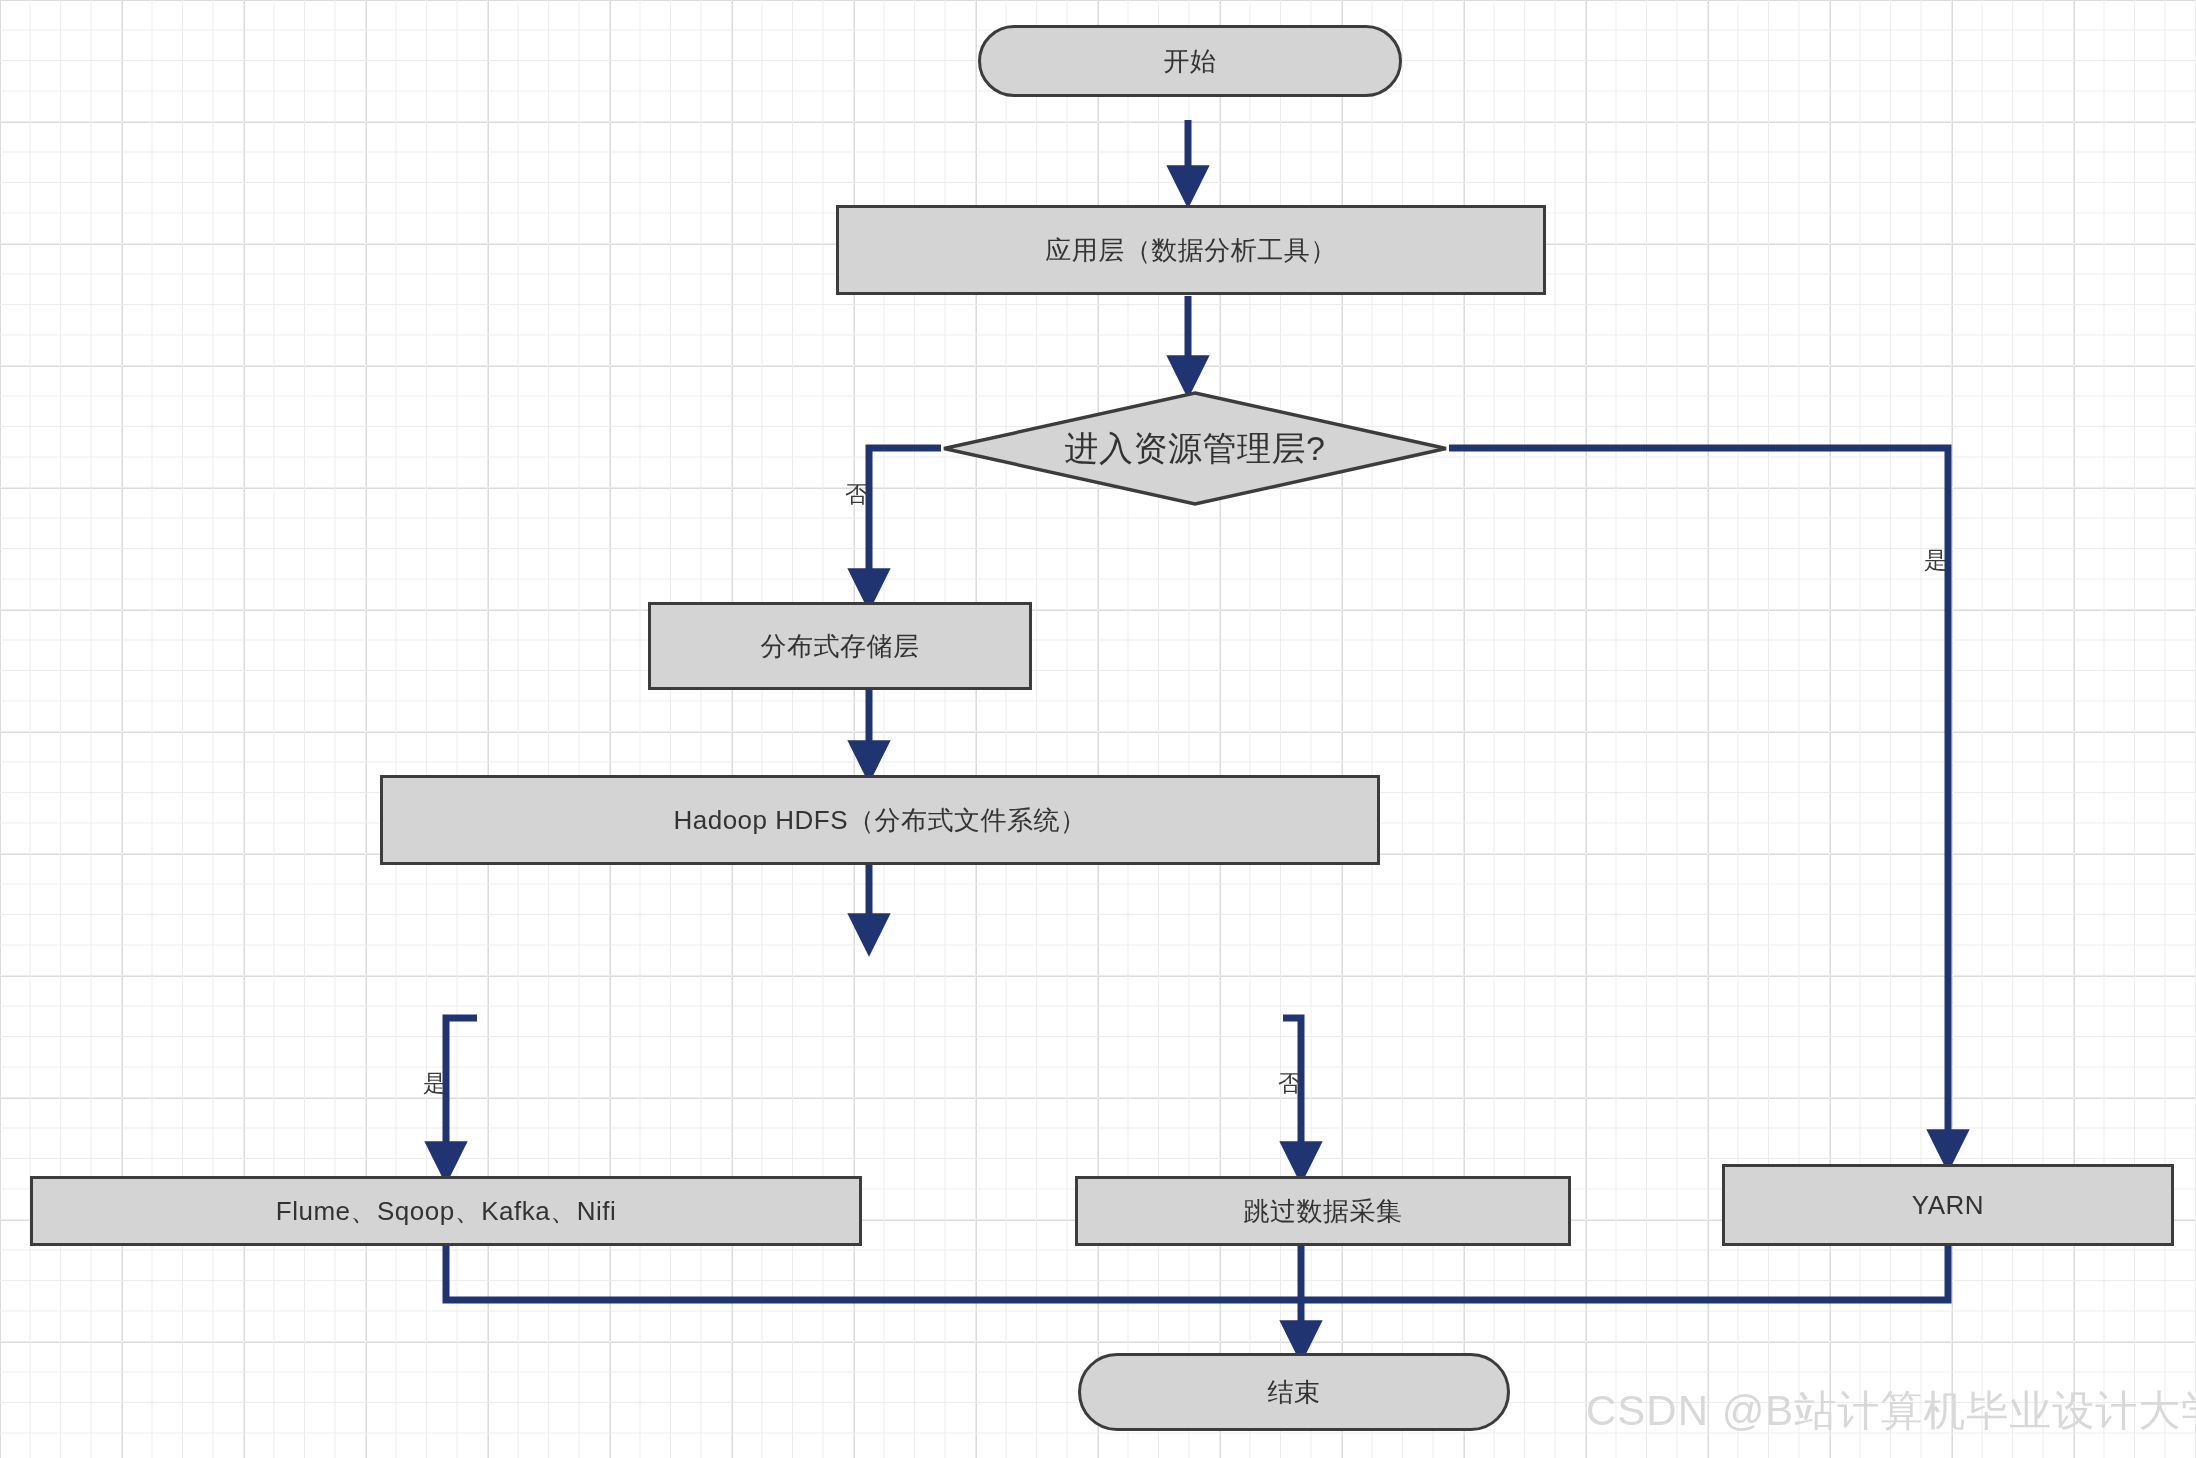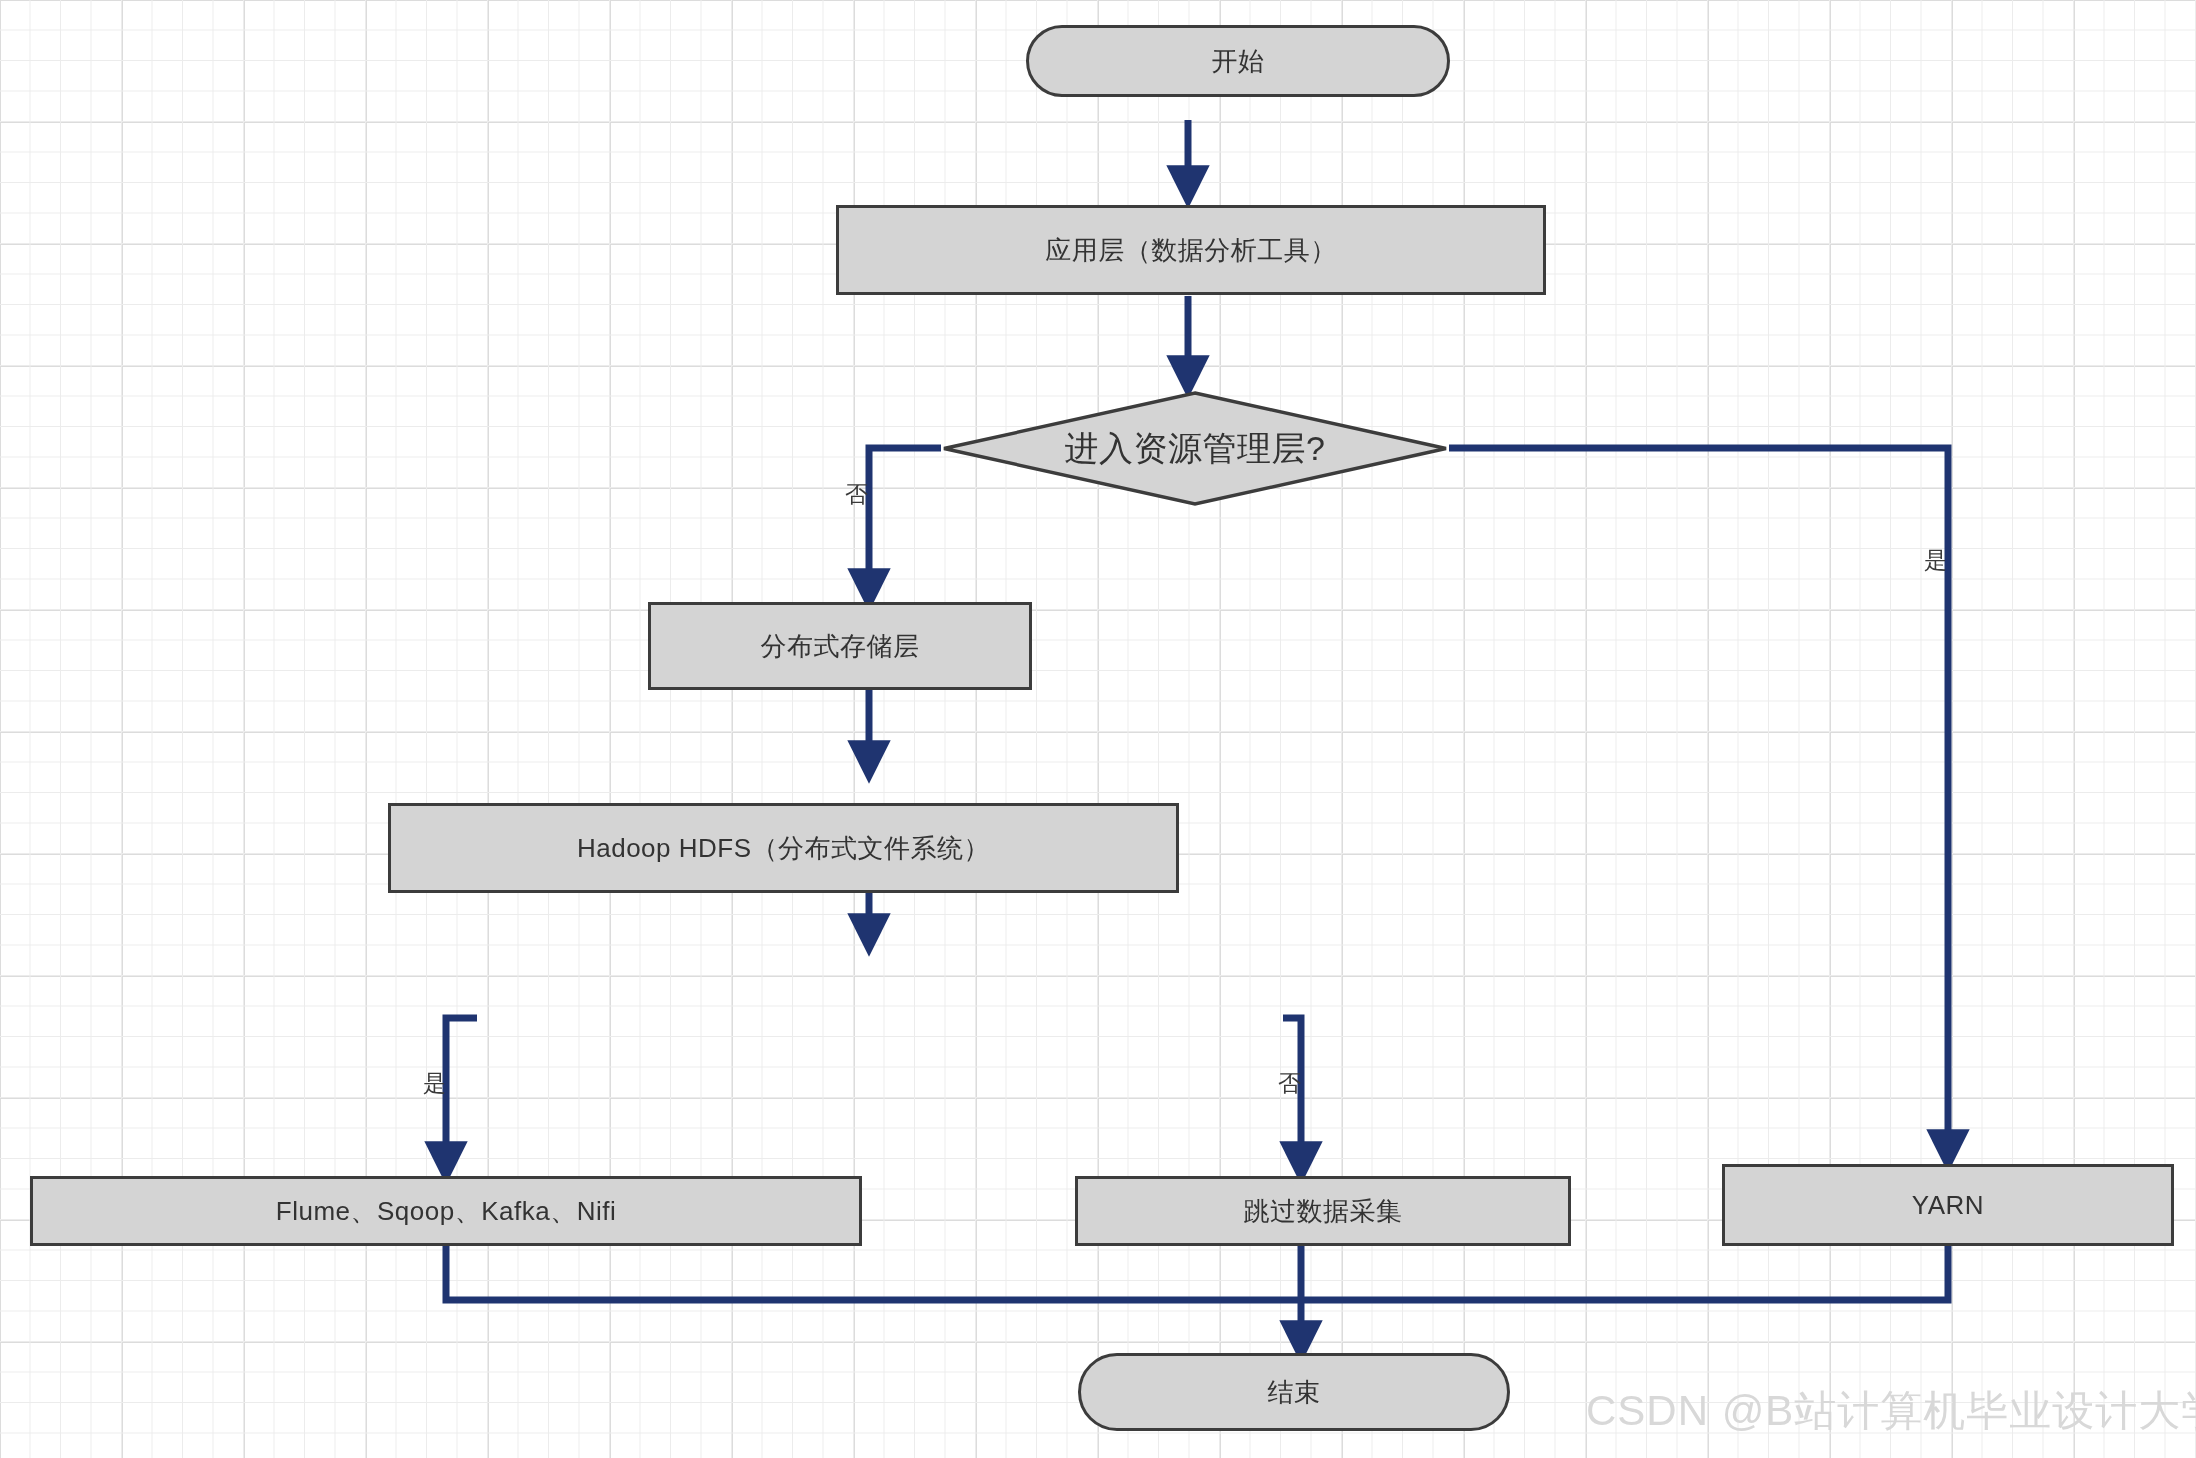--- a/index.html
+++ b/index.html
@@ -117,21 +117,21 @@
       <path d="M 1283 1018 L 1301 1018 L 1301 1176" marker-end="url(#arrow)"></path>
 
       <path d="M 446 1246 L 446 1300 L 1301 1300"></path>
 
       <path d="M 1948 1246 L 1948 1300 L 1301 1300"></path>
 
       <path d="M 1301 1246 L 1301 1355" marker-end="url(#arrow)"></path>
     </g>
   </svg>
 
-  <div class="node terminator" style="left:978px; top:25px; width:424px; height:72px;margin-left:48px;">
+  <div class="node terminator" style="left:978px; top:25px; width:424px; height:72px;">
     <span>开始</span>
   </div>
 
   <div class="node" style="left:836px; top:205px; width:710px; height:90px;">
     <span>应用层（数据分析工具）</span>
   </div>
 
   <div class="diamond-wrap" style="left:941px; top:390px; width:508px; height:117px;">
     <svg width="508" height="117" viewBox="0 0 508 117">
       <polygon points="254,3 505,58.5 254,114 3,58.5" fill="#d4d4d4" stroke="#3c3c3c" stroke-width="3.4"></polygon>
@@ -140,21 +140,21 @@
   </div>
 
   <div class="edge-label" style="left:845px; top:479px;">否</div>
 
   <div class="edge-label" style="left:1924px; top:545px;">是</div>
 
   <div class="node" style="left:648px; top:602px; width:384px; height:88px;">
     <span>分布式存储层</span>
   </div>
 
-  <div class="node" style="left:388px; top:775px; width:791px; height:90px;margin-top:28px;">
+  <div class="node" style="left:380px; top:775px; width:1000px; height:90px;">
     <span>Hadoop HDFS（分布式文件系统）</span>
   </div>
 
 
   <div class="edge-label" style="left:423px; top:1068px;">是</div>
 
   <div class="edge-label" style="left:1278px; top:1068px;">否</div>
 
   <div class="node" style="left:30px; top:1176px; width:832px; height:70px;">
     <span>Flume、Sqoop、Kafka、Nifi</span>

